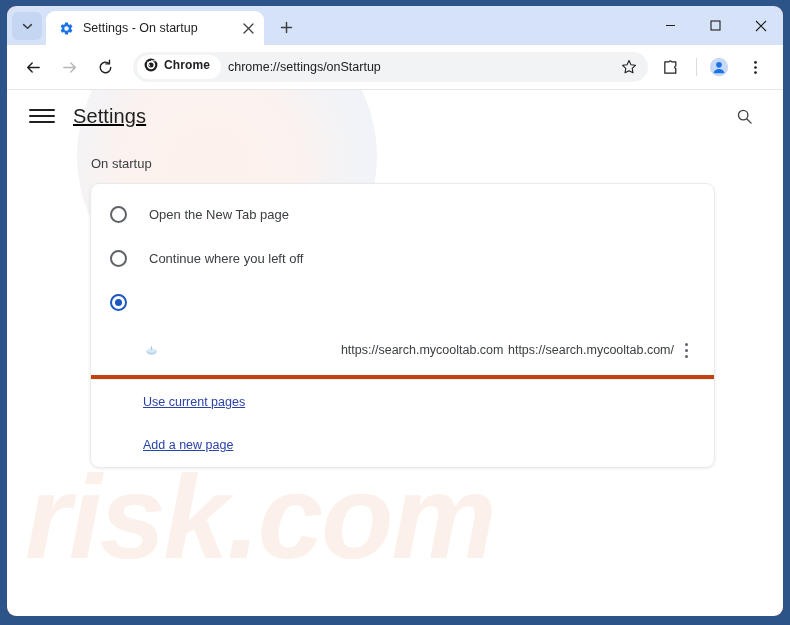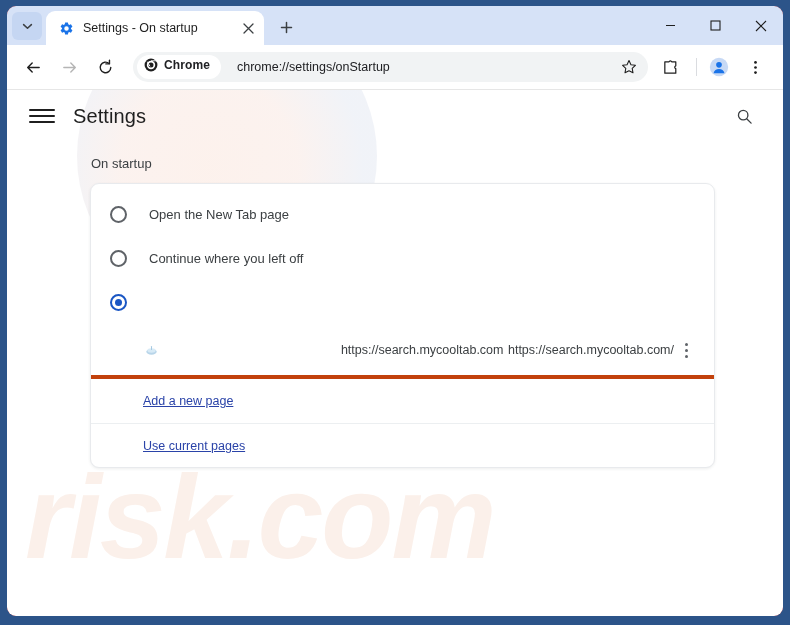--- a/index.html
+++ b/index.html
@@ -148,21 +148,21 @@
     font-size: 12px;
     font-weight: bold;
     color: #202124;
     margin-left: 6px;
     letter-spacing: .1px;
   }
   .omnibox-url {
     flex: 1 1 auto;
     font-size: 12.5px;
     color: #202124;
-    margin-left: 16px;
+    margin-left: 7px;
     white-space: nowrap;
     overflow: hidden;
     min-width: 0;
   }
   .star-btn {
     width: 26px; height: 26px;
     display: flex; align-items: center; justify-content: center;
     flex: 0 0 auto;
   }
   .tb-sep {
@@ -222,20 +222,21 @@
   }
 
   
   .settings-header {
     position: relative;
     height: 52px;
     display: flex;
     align-items: center;
     padding: 0 24px 0 22px;
     z-index: 3;
+    text-decoration: underline;
   }
   .hamburger {
     width: 26px; height: 26px;
     display: flex; flex-direction: column; justify-content: center;
     gap: 4px;
     flex: 0 0 auto;
     cursor: pointer;
   }
   .hamburger i { display: block; height: 2px; background: #1f1f1f; border-radius: 1px; }
   .settings-title {
@@ -539,24 +540,24 @@
             <span class="url-primary">https://search.mycooltab.com</span>
             <span class="url-secondary">https://search.mycooltab.com/</span>
           </span>
           <span class="kebab">
             <i></i>
             <i></i>
             <i></i>
           </span>
         </div>
 
+        <div class="link-row bordered">
+          <span class="link">Use current pages</span>
+        </div>
+
         <div class="link-row">
           <span class="link">Add a new page</span>
-        </div>
-
-        <div class="link-row bordered">
-          <span class="link">Use current pages</span>
         </div>
 
       </div>
     </div>
   </div>
 </div>
 
 </body></html>

